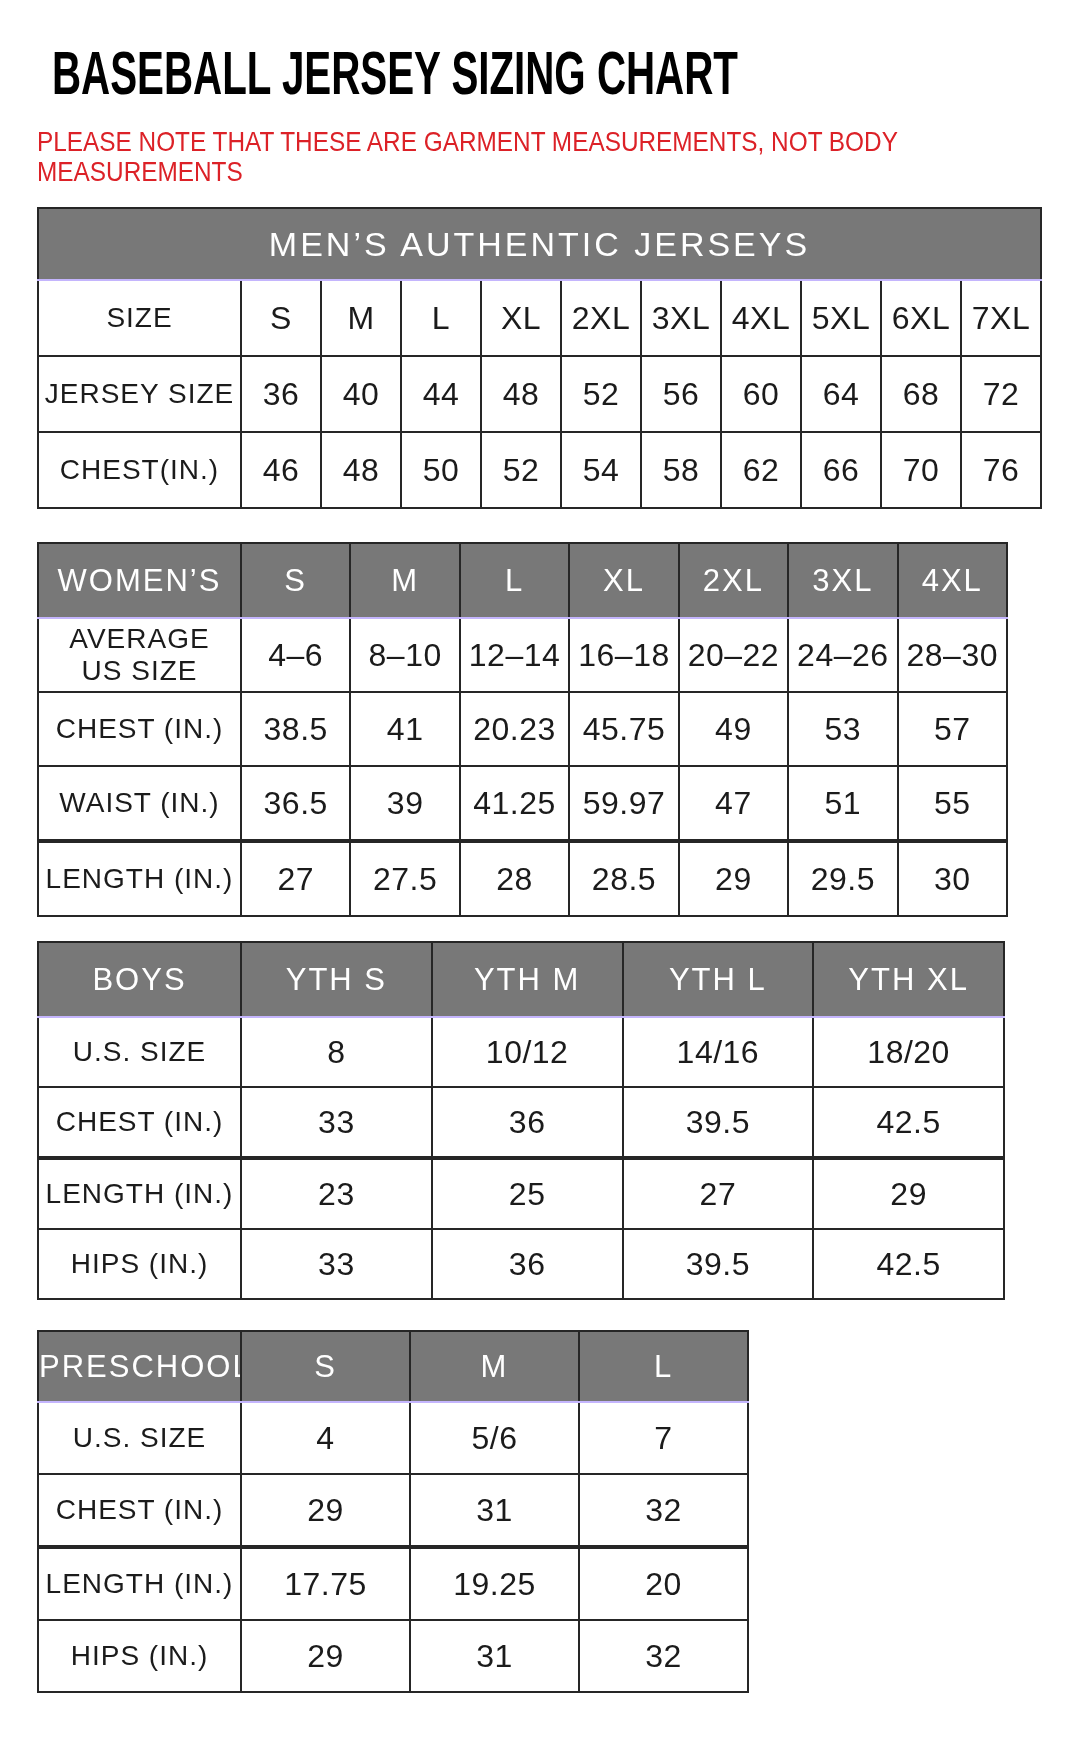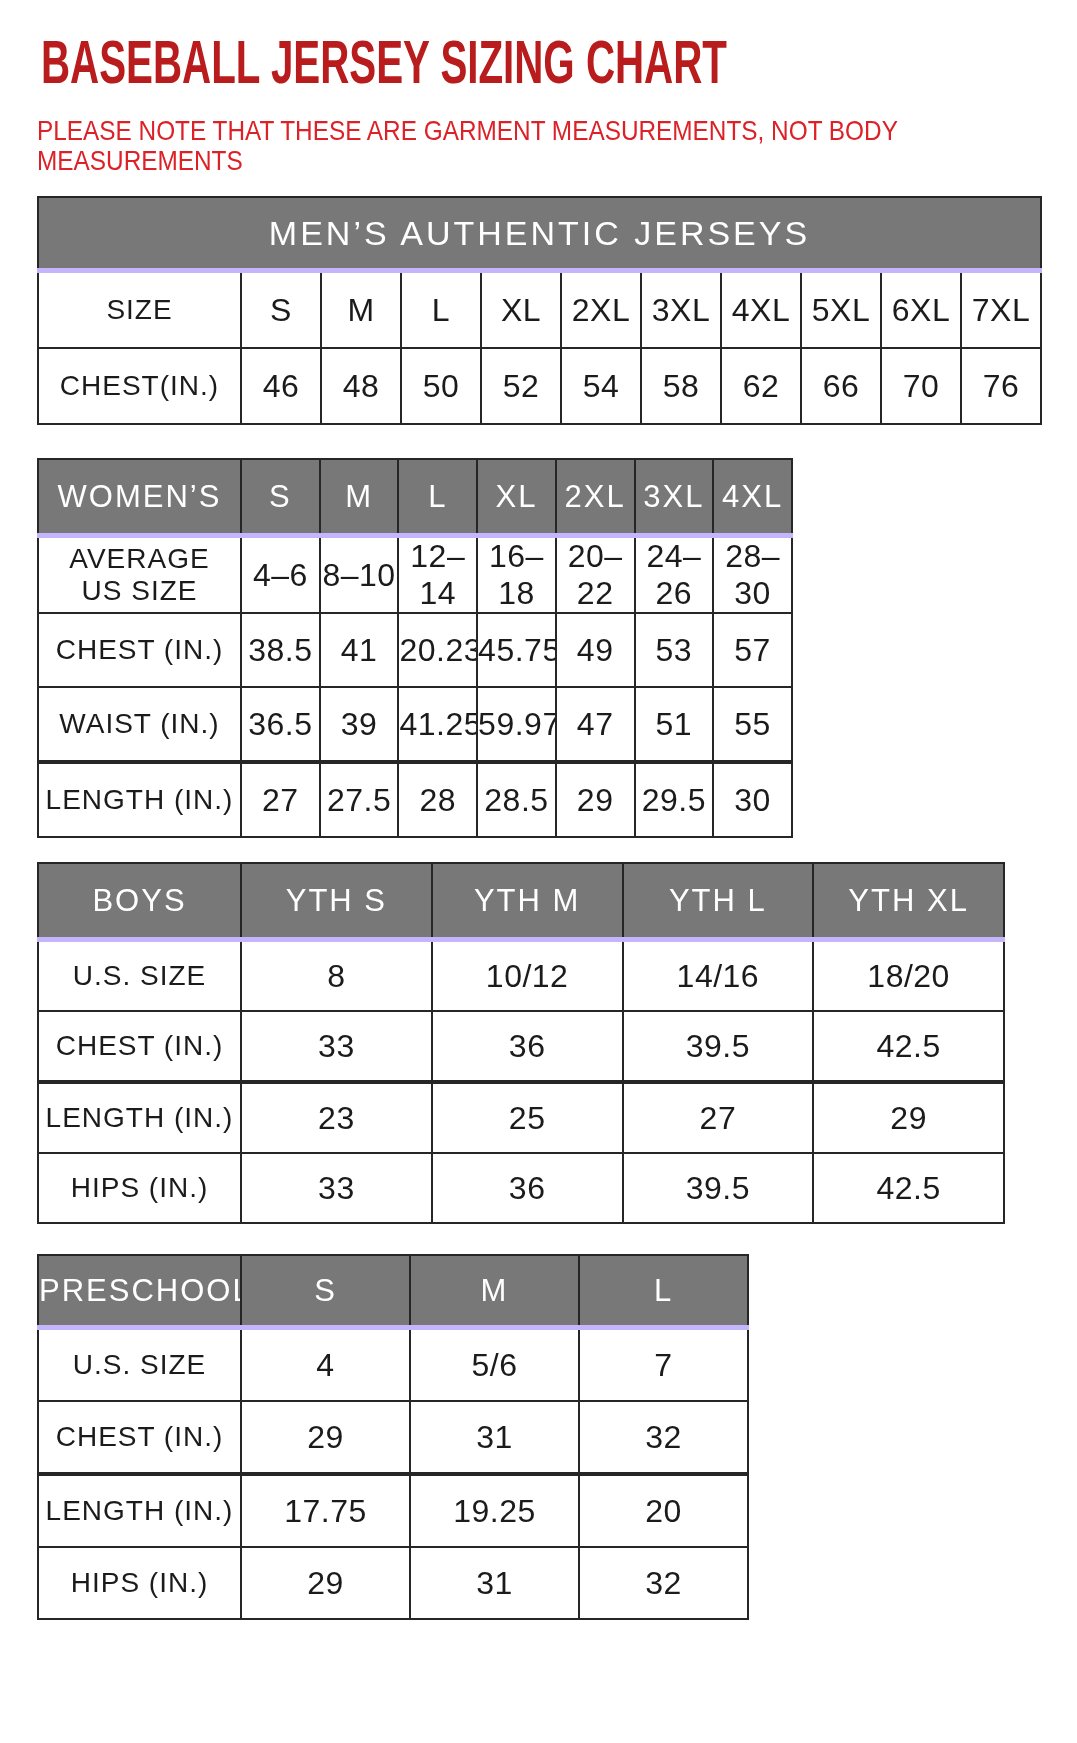--- a/index.html
+++ b/index.html
@@ -15,25 +15,25 @@
     color: #1b1b1b;
     --gray: #787878;
     --red: #dc2127;
     --border: #262626;
     --text: #1b1b1b;
   }
   .page {
     padding: 26px 0 0 37px;
   }
   .title {
-    margin: 4px;
+    margin: 15px;
     font-size: 62px;
     font-weight: 700;
     line-height: 1.04;
-    color: #b91c1c;
+    color: #000000;
     letter-spacing: 0px;
     white-space: nowrap;
   }
   .title .condense {
     display: inline-block;
     transform: scaleX(0.65);
     transform-origin: left center;
   }
   .note {
     margin-top: 22px;
@@ -58,37 +58,37 @@
     vertical-align: middle;
     padding: 0;
     overflow: hidden;
   }
   table.size-table thead th {
     background: var(--gray);
     color: #ffffff;
     font-weight: 400;
     font-size: 31px;
     letter-spacing: 2px;
-    border-bottom: 5px solid #c4b5fd;
+    border-bottom: 2px solid #c4b5fd;
   }
   table.size-table td.row-label {
     font-size: 28px;
     letter-spacing: 1px;
     white-space: pre-line;
     line-height: 1.15;
     color: var(--text);
   }
   table.size-table td.val {
     font-size: 32px;
     letter-spacing: 0.5px;
     color: var(--text);
   }
   
   table.mens      { width: 1005px; margin-top: 20px; }
-  table.womens    { width: 756px;  margin-top: 33px; }
+  table.womens    { width: 971px;  margin-top: 33px; }
   table.boys      { width: 968px;  margin-top: 24px; }
   table.preschool { width: 712px;  margin-top: 30px; }
 
   table.mens thead th      { height: 70px; }
   table.mens tbody td      { height: 74px; }
   table.womens thead th    { height: 73px; }
   table.womens tbody td    { height: 72px; }
   table.boys thead th      { height: 73px; }
   table.boys tbody td      { height: 68px; }
   table.preschool thead th { height: 69px; }
@@ -140,20 +140,33 @@
             <td class="val">L</td>
             <td class="val">XL</td>
             <td class="val">2XL</td>
             <td class="val">3XL</td>
             <td class="val">4XL</td>
             <td class="val">5XL</td>
             <td class="val">6XL</td>
             <td class="val">7XL</td>
           </tr>
           <tr>
+            <td class="row-label">JERSEY SIZE</td>
+            <td class="val">36</td>
+            <td class="val">40</td>
+            <td class="val">44</td>
+            <td class="val">48</td>
+            <td class="val">52</td>
+            <td class="val">56</td>
+            <td class="val">60</td>
+            <td class="val">64</td>
+            <td class="val">68</td>
+            <td class="val">72</td>
+          </tr>
+          <tr>
             <td class="row-label">CHEST(IN.)</td>
             <td class="val">46</td>
             <td class="val">48</td>
             <td class="val">50</td>
             <td class="val">52</td>
             <td class="val">54</td>
             <td class="val">58</td>
             <td class="val">62</td>
             <td class="val">66</td>
             <td class="val">70</td>

